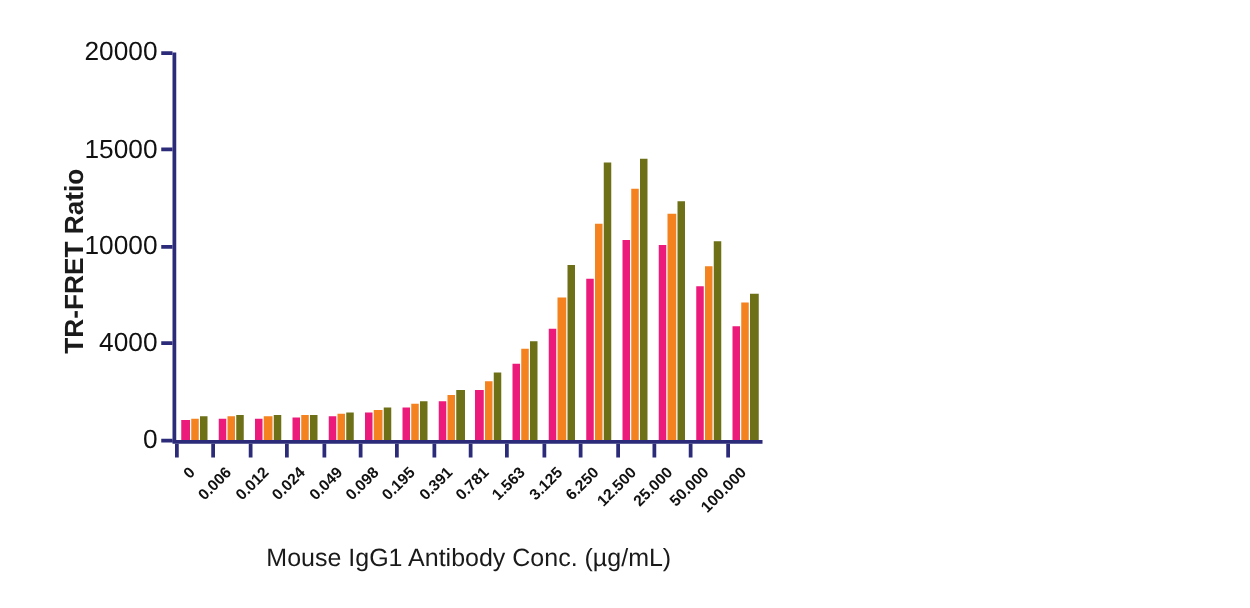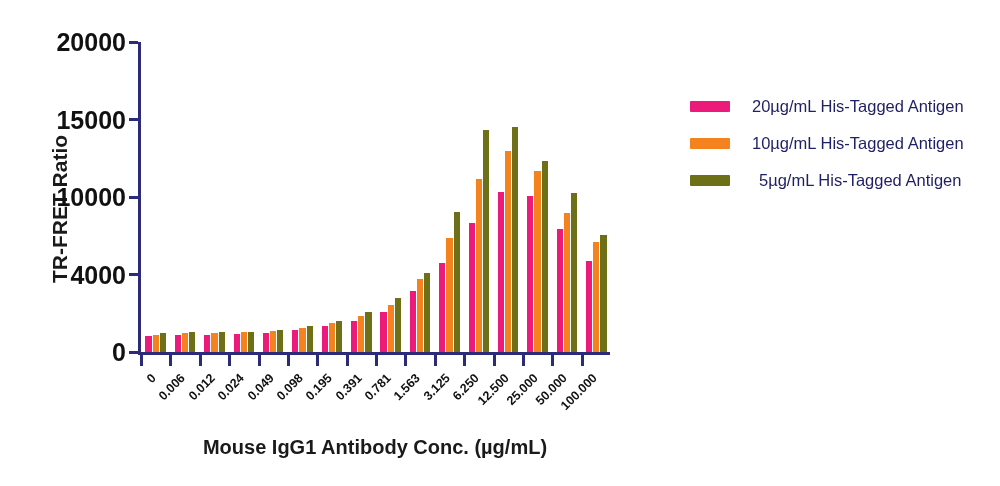--- a/index.html
+++ b/index.html
@@ -67,22 +67,22 @@
     margin-right: 2px;
     width: 9px;
     height: 3px;
     background: #2b2b7a;
   }
   .ytick-label {
     position: absolute;
     right: 100%;
     margin-right: 14px;
     transform: translateY(-50%);
-    font-size: 25px;
-    font-weight: bold;
+    font-size: 21px;
+    font-weight: normal;
     color: #111111;
     white-space: nowrap;
   }
   .xtick {
     position: absolute;
     top: 313px;
     width: 3px;
     height: 11px;
     background: #2b2b7a;
     transform: translateX(-1px);
@@ -105,21 +105,21 @@
   }
 
   
   .xlabel {
     position: absolute;
     left: 140px;
     top: 436px;
     width: 470px;
     text-align: center;
     font-size: 20px;
-    font-weight: bold;
+    font-weight: normal;
     color: #1a1a1a;
     white-space: nowrap;
   }
 
   
   .legend {
     position: absolute;
     left: 690px;
     top: 88px;
   }
@@ -245,28 +245,14 @@
         <div class="bar" title="10µg/mL His-Tagged Antigen @ 50.000 = 8950" style="left: 423.837px; width: 6.2px; height: 138.725px; background: rgb(244, 130, 31);"></div>
         <div class="bar" title=" 5µg/mL His-Tagged Antigen @ 50.000 = 10250" style="left: 431.037px; width: 6.2px; height: 158.875px; background: rgb(110, 112, 24);"></div>
         <div class="bar" title="20µg/mL His-Tagged Antigen @ 100.000 = 5900" style="left: 446.012px; width: 6.2px; height: 91.45px; background: rgb(236, 27, 123);"></div>
         <div class="bar" title="10µg/mL His-Tagged Antigen @ 100.000 = 7100" style="left: 453.212px; width: 6.2px; height: 110.05px; background: rgb(244, 130, 31);"></div>
         <div class="bar" title=" 5µg/mL His-Tagged Antigen @ 100.000 = 7550" style="left: 460.412px; width: 6.2px; height: 117.025px; background: rgb(110, 112, 24);"></div>
       </div>
   </div>
 
   <div class="xlabel">Mouse IgG1 Antibody Conc. (µg/mL)</div>
 
-  <div class="legend" id="legend">
-      <div class="legend-row">
-        <div class="legend-swatch" style="background: rgb(236, 27, 123);"></div>
-        <div class="legend-text">20µg/mL His-Tagged Antigen</div>
-      </div>
-      <div class="legend-row">
-        <div class="legend-swatch" style="background: rgb(244, 130, 31);"></div>
-        <div class="legend-text">10µg/mL His-Tagged Antigen</div>
-      </div>
-      <div class="legend-row indent">
-        <div class="legend-swatch" style="background: rgb(110, 112, 24);"></div>
-        <div class="legend-text">5µg/mL His-Tagged Antigen</div>
-      </div>
-    </div>
 
 </div>
 
 </body></html>

